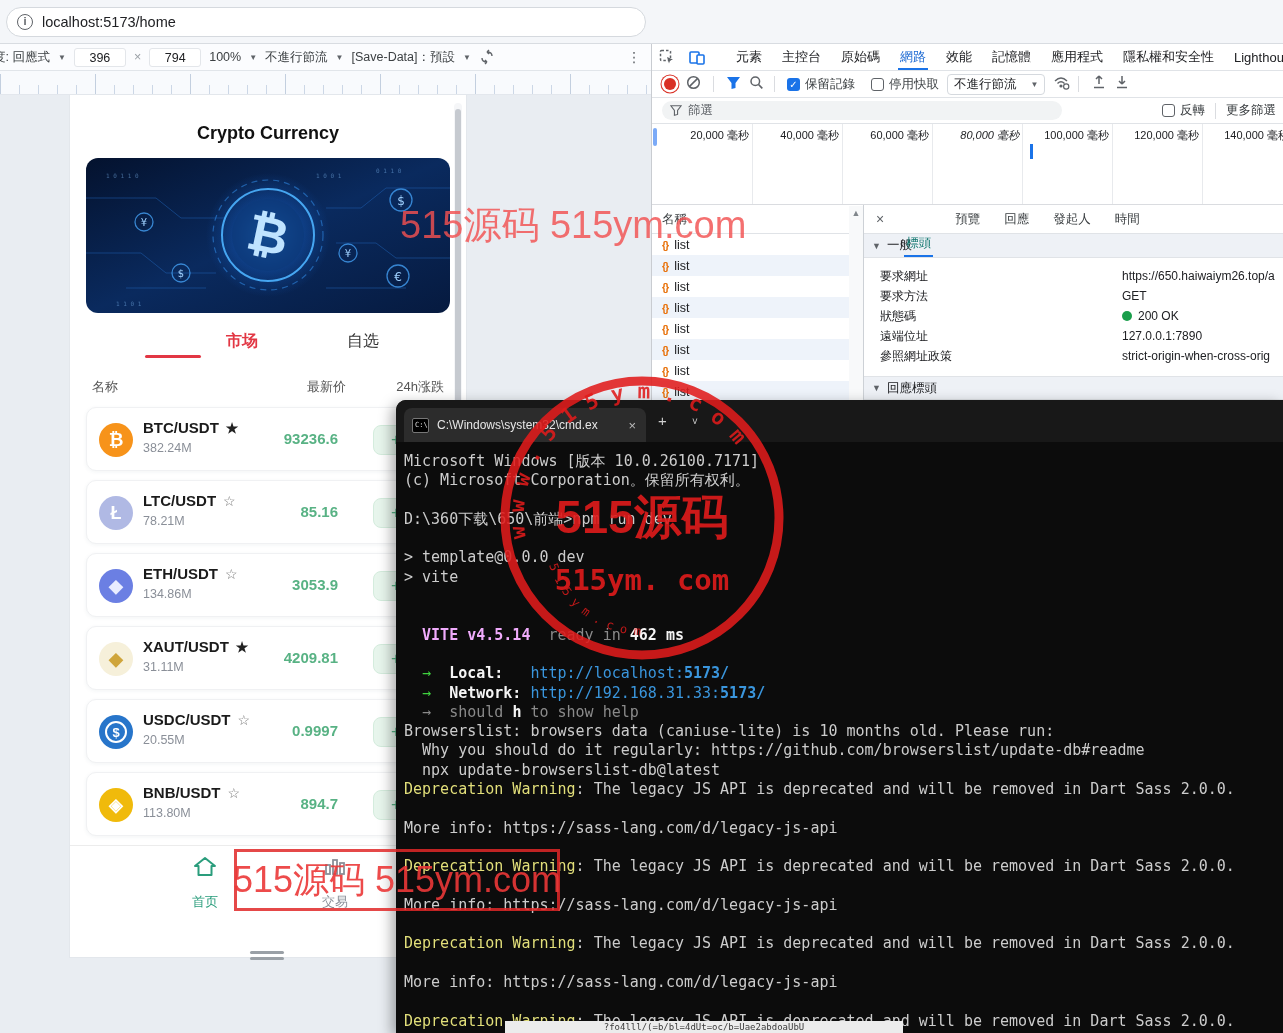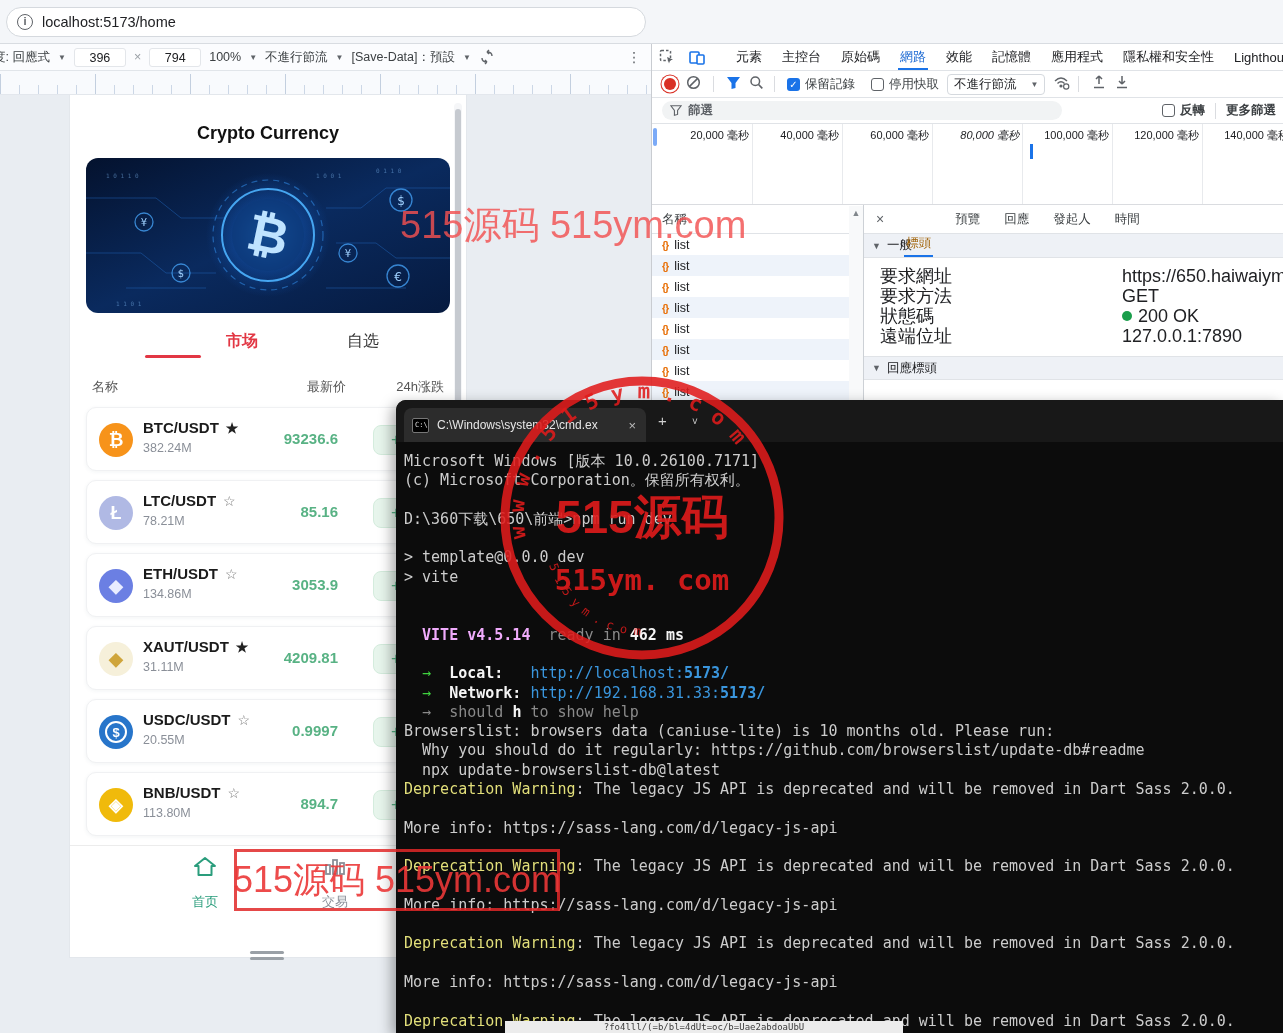--- a/index.html
+++ b/index.html
@@ -67,47 +67,47 @@
   .dt-tab.active::after { content:""; position:absolute; left:8px; right:8px; bottom:0; height:2.5px; background:#1a73e8; }
   .vdiv { width:1px; height:16px; background:#dadce0; margin:0 4px; }
 
   #net-toolbar { left:0; top:27px; width:632px; height:27px; border-bottom:1px solid #e0e3e7; display:flex; align-items:center; font-size:12.5px; color:#3c4043; }
   .rec-dot { width:12px; height:12px; border-radius:50%; background:#d93025; box-shadow:0 0 0 2.5px #fff,0 0 0 3.5px #d93025; margin:0 10px 0 12px; }
   .cb { width:13px; height:13px; border-radius:3px; margin-right:5px; flex:none; }
   .cb.on { background:#1a73e8; color:#fff; font-size:10px; line-height:13px; text-align:center; }
   .cb.off { background:#fff; border:1.5px solid #5f6368; }
   .throttle-box { border:1px solid #d5d9de; border-radius:4px; height:21px; padding:0 6px; display:flex; align-items:center; gap:14px; margin:0 8px; color:#202124; }
 
-  #net-filterrow { left:0; top:54px; width:632px; height:26px; border-bottom:1px solid #e0e3e7; display:flex; align-items:center; font-size:12.5px; color:#3c4043;font-weight:bold; }
+  #net-filterrow { left:0; top:54px; width:632px; height:26px; border-bottom:1px solid #e0e3e7; display:flex; align-items:center; font-size:12.5px; color:#3c4043; }
   #filter-pill { margin-left:10px; width:400px; height:19px; background:#f1f3f4; border-radius:10px; display:flex; align-items:center; gap:6px; padding-left:8px; color:#5f6368; }
 
   #timeline { left:0; top:80px; width:632px; height:81px; border-bottom:1px solid #dadce0; overflow:hidden; }
   .tl-grid { position:absolute; top:0; width:1px; height:81px; background:#e8eaed; }
   .tl-lab { position:absolute; top:4px; width:86px; text-align:right; font-size:11px; color:#202124; white-space:nowrap; }
   #tl-handle { left:1px; top:4px; width:4px; height:18px; background:#7baaf7; border-radius:2px; }
   #tl-ibeam { left:378px; top:20px; width:3px; height:15px; background:#1a73e8; }
 
   #req-list { left:0; top:161px; width:212px; height:828px; border-right:1px solid #cdd1d6; }
   #req-head { height:29px; border-bottom:1px solid #e0e3e7; display:flex; align-items:center; padding-left:10px; font-size:12.5px; color:#3c4043; }
   .req-row { height:21px; display:flex; align-items:center; padding-left:10px; gap:6px; font-size:12.5px; color:#202124; }
   .req-row:nth-child(even) { background:#eef3fa; }
   .json-ic { color:#e8710a; font-size:10.5px; font-weight:bold; letter-spacing:-1px; }
   #req-scroll { left:197px; top:162px; width:14px; height:250px; background:#f8f9fa; }
   #req-scroll .arrow { color:#80868b; font-size:9px; text-align:center; line-height:14px; }
 
   #det-panel { left:212px; top:161px; width:420px; height:828px; background:#fff; }
   #det-tabs { height:29px; border-bottom:1px solid #e0e3e7; display:flex; align-items:center; font-size:12.5px; color:#3c4043; }
   .det-x { margin:0 10px 0 12px; color:#5f6368; font-size:14px; }
   .det-tab { padding:0 12px; height:100%; display:flex; align-items:center; position:relative; white-space:nowrap; }
-  .det-tab.active { color:#a16207;margin-top:48px; }
+  .det-tab.active { color:#0f766e;margin-top:48px; }
   .det-tab.active::after { content:""; position:absolute; left:10px; right:10px; bottom:0; height:2.5px; background:#1a73e8; }
   .det-section { height:24px; background:#eef1f6; border-bottom:1px solid #e0e3e7; display:flex; align-items:center; padding-left:8px; font-size:12.5px; color:#202124; gap:6px; }
   .tri { font-size:9px; color:#5f6368; }
   #det-rows { padding:8px 0 6px 0; }
-  .kv { display:flex; height:20px; align-items:center; font-size:18px; }
+  .kv { display:flex; height:20px; align-items:center; font-size:12px; }
   .kv .k { width:258px; padding-left:16px; color:#202124; flex:none; }
   .kv .v { color:#202124; white-space:nowrap; overflow:hidden; display:flex; align-items:center; gap:6px; }
   .status-dot { width:10px; height:10px; border-radius:50%; background:#1a9e4b; flex:none; }
   #resp-section { margin-top:4px; border-top:1px solid #e0e3e7; }
 
   
   #terminal { left:396px; top:400px; width:887px; height:633px; background:#0c0c0c; border-radius:10px 0 0 0; z-index:50; box-shadow:-4px 4px 14px rgba(0,0,0,.35); }
   #term-titlebar { left:0; top:0; width:887px; height:42px; background:#181818; border-radius:10px 0 0 0; }
   #term-tab { left:8px; top:8px; width:242px; height:34px; background:#2c2c2c; border-radius:8px 8px 0 0; display:flex; align-items:center; padding:0 8px; gap:8px; }
   #cmd-ic { width:17px; height:15px; background:#000; border:1px solid #777; border-radius:2px; color:#ddd; font-size:7px; line-height:13px; padding-left:2px; font-family:"DejaVu Sans Mono",monospace; flex:none; }
@@ -493,20 +493,26 @@
               <span class="status-dot"></span>
               <span>200 OK</span>
             </span>
           </div>
           <div class="kv">
             <span class="k">遠端位址</span>
             <span class="v">
               <span>127.0.0.1:7890</span>
             </span>
           </div>
+          <div class="kv">
+            <span class="k">參照網址政策</span>
+            <span class="v">
+              <span>strict-origin-when-cross-orig</span>
+            </span>
+          </div>
         </div>
       <div class="det-section" id="resp-section">
         <span class="tri">▼</span>
         <span>回應標頭</span>
       </div>
     </div>
   </div>
 
   <div class="abs" id="terminal">
     <div class="abs" id="term-titlebar">

